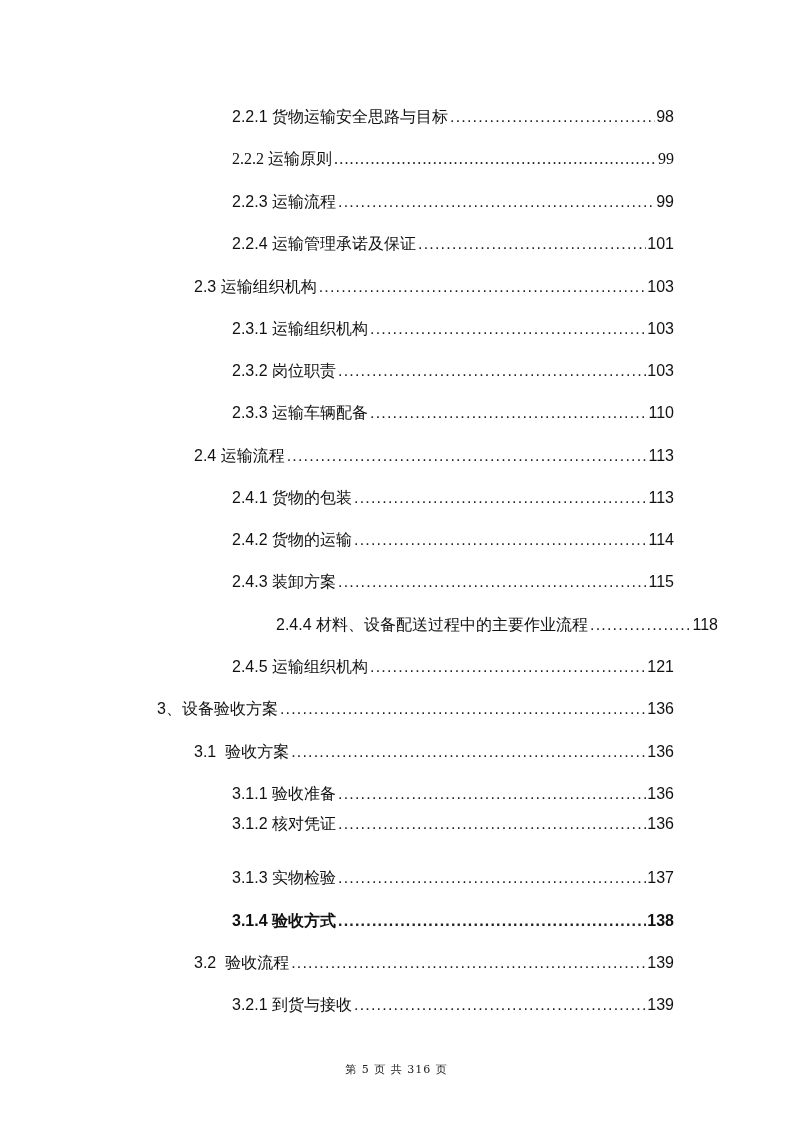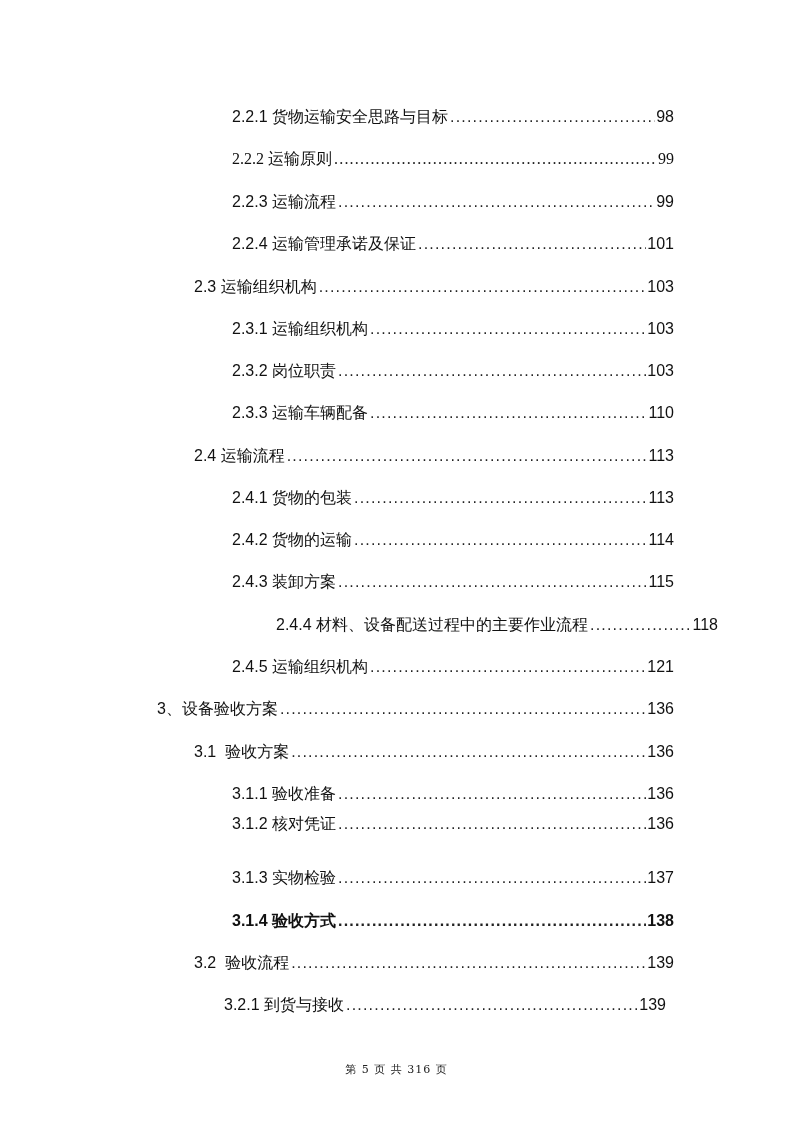--- a/index.html
+++ b/index.html
@@ -117,20 +117,20 @@
   <div class="row" style="left:232px; top:909px; width:442px;font-weight:bold;">
     <span class="title">3.1.4 验收方式</span>
       <span class="leader"></span>
       <span class="page">138</span>
   </div>
   <div class="row" style="left:194px; top:951px; width:480px;align-items:center;">
     <span class="title" style="white-space:pre;">3.2  验收流程</span>
       <span class="leader"></span>
       <span class="page">139</span>
   </div>
-  <div class="row" style="left:224px; top:993px; width:442px;">
+  <div class="row" style="left:232px; top:993px; width:442px;">
     <span class="title">3.2.1 到货与接收</span>
       <span class="leader"></span>
       <span class="page">139</span>
   </div>
 </div>
 
 <div class="footer">第 5 页 共 316 页</div>
 
 </body></html>

